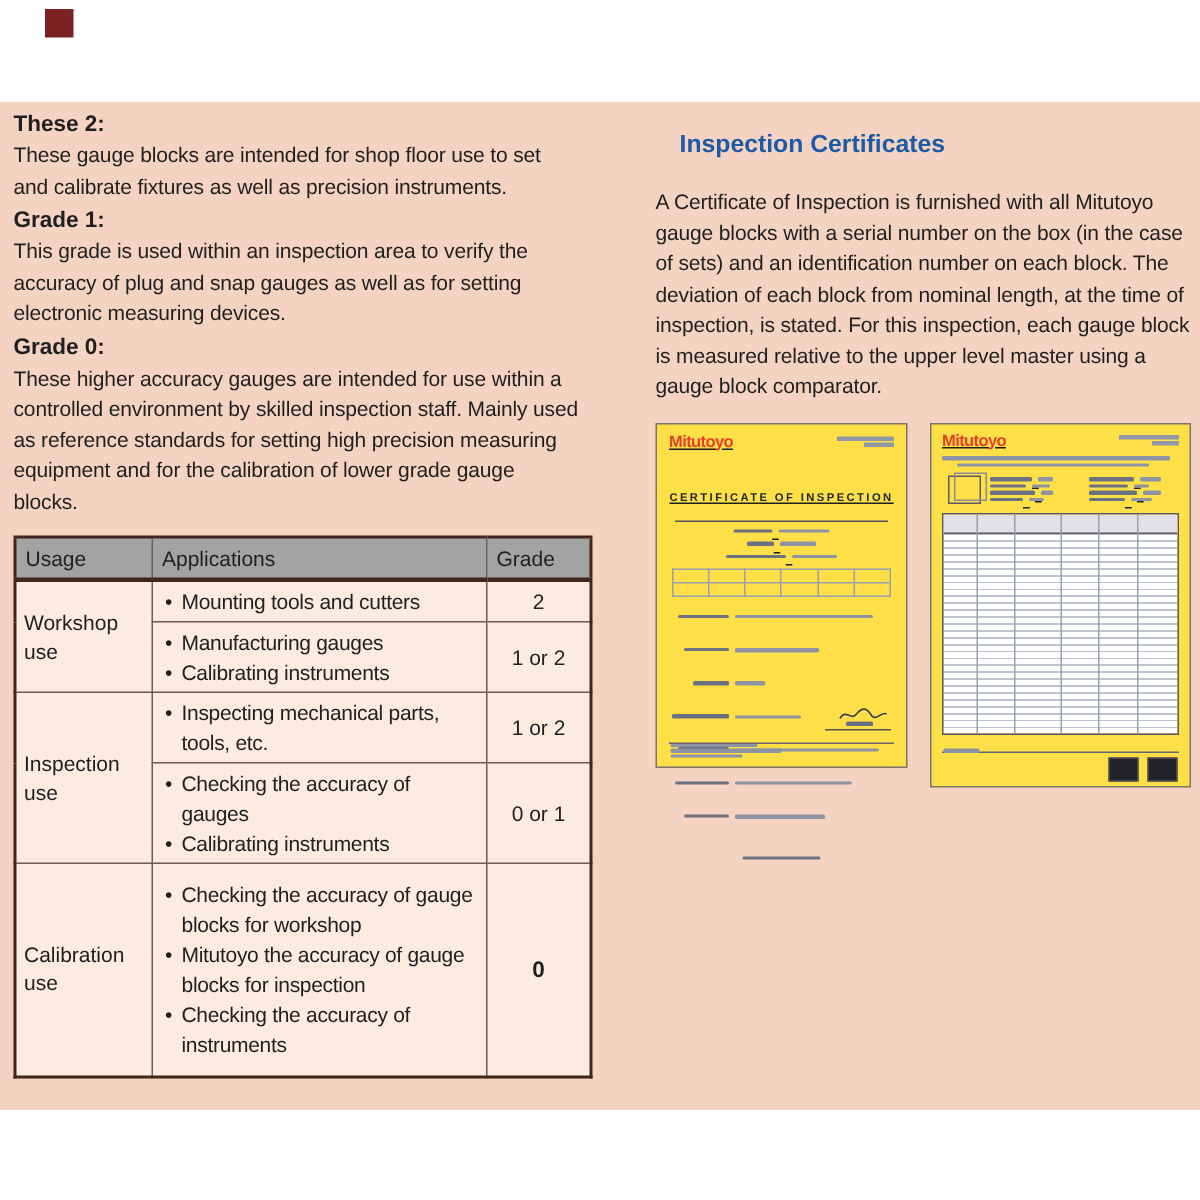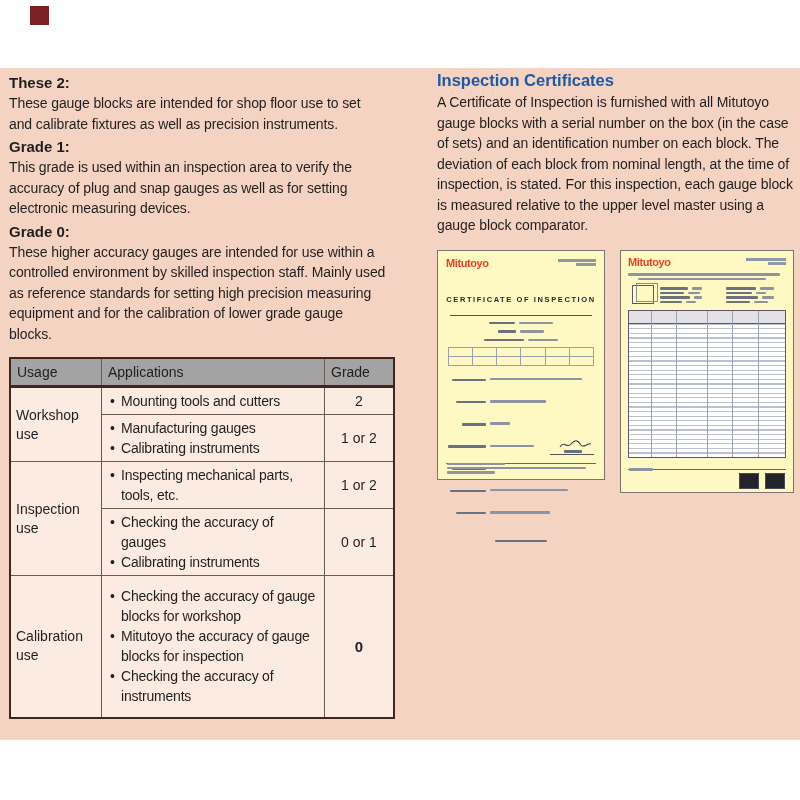--- a/index.html
+++ b/index.html
@@ -32,25 +32,25 @@
   th.col-grade{width:56px;text-align:center;margin-left:24px;}
   td.usage-cell{padding:2px 5px;line-height:19px;}
   td.apps-cell{padding:3px 4px 3px 8px;}
   td.grade-cell{text-align:center;}
   td.grade-cell.bold{font-weight:bold;font-size:15px;}
   .bullet{position:relative;padding-left:11px;line-height:20px;font-size:14px;letter-spacing:-0.2px;}
   .bullet::before{content:"•";position:absolute;left:0;top:0;}
 
   
   .right-col{position:absolute;left:437px;top:0px;width:360px;}
-  .blue-heading{font-weight:bold;font-size:16.5px;line-height:24px;color:#1c5aa6;margin:0;}
+  .blue-heading{font-weight:bold;font-size:16.5px;line-height:24px;color:#1c5aa6;margin:16px;}
   .right-col .body-p{width:356px;}
   .certs{display:flex;gap:15px;margin-top:14px;align-items:flex-start;}
 
-  .cert{background:#fef9c3;border:1px solid #7a756f;position:relative;box-sizing:border-box;padding:7px 8px;}
+  .cert{background:#fde047;border:1px solid #7a756f;position:relative;box-sizing:border-box;padding:7px 8px;text-decoration:underline;}
   .cert1{width:168px;height:230px;}
   .cert2{width:174px;height:243px;padding:6px 7px;}
   .cert-head{display:flex;justify-content:space-between;align-items:flex-start;}
   .brand{color:#e54129;font-weight:bold;font-size:11px;letter-spacing:-0.4px;line-height:11px;}
   .headbars i{display:block;height:2.5px;background:#9097a6;margin:1.5px 0 0 auto;}
   .cert-title{font-size:7.5px;font-weight:bold;letter-spacing:1.6px;text-align:center;margin-top:26px;color:#26262e;white-space:nowrap;}
   .cert-rule{height:1px;background:#55515c;margin:11px 4px 0 4px;}
   .bar{display:inline-block;height:2.5px;background:#8d93a3;border-radius:1px;vertical-align:middle;}
   .bar.dark{background:#6a7180;}
   .kvc{text-align:center;margin-top:3.5px;line-height:5px;}

